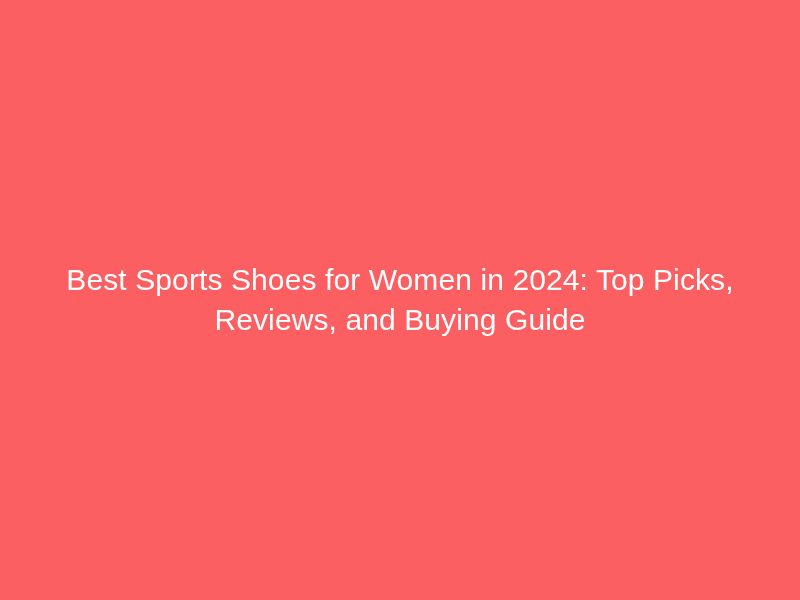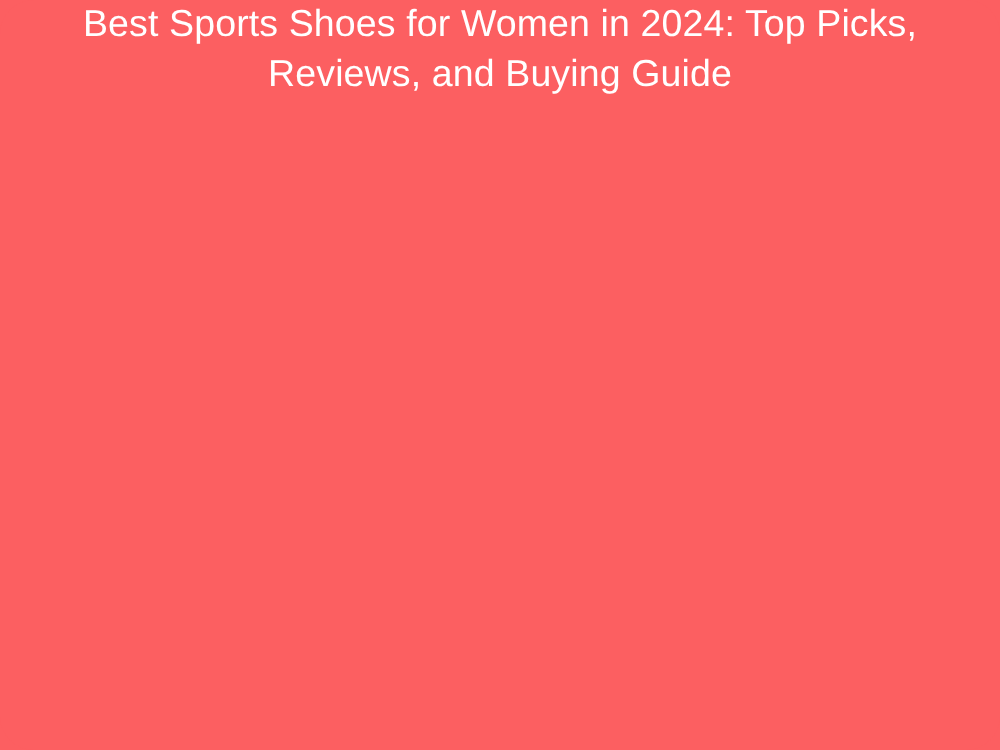--- a/index.html
+++ b/index.html
@@ -17,20 +17,21 @@
     -webkit-font-smoothing: antialiased;
   }
 
   .hero-banner {
     position: relative;
     box-sizing: border-box;
     width: 800px;
     height: 600px;
     background: #fc5f61;
     display: flex;
+    align-items: center;
     justify-content: center;
     border-radius: 27px;
   }
 
   .hero-inner {
     width: 700px;
     display: block;
     text-align: center;
   }
 

